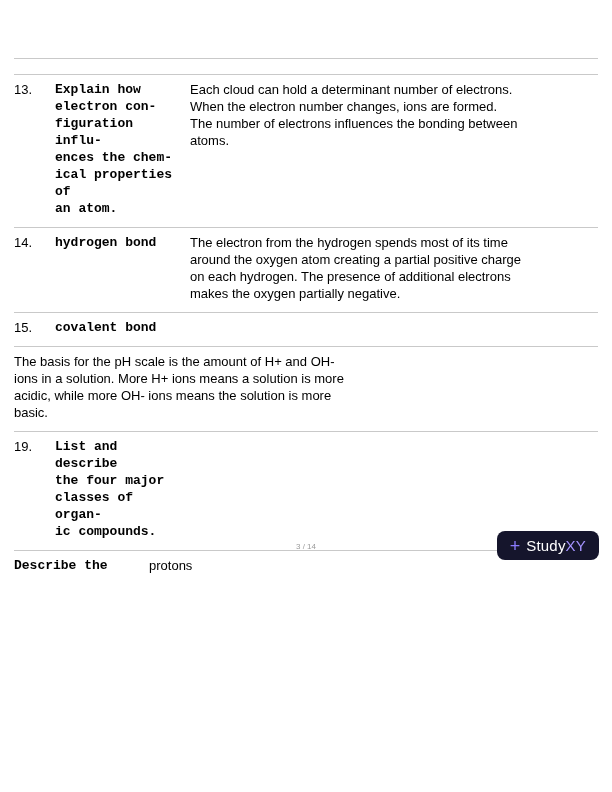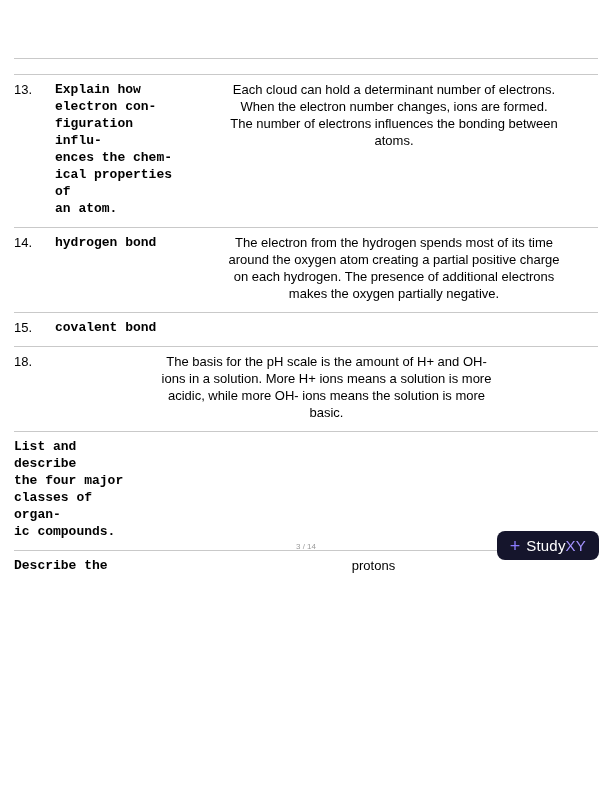--- a/index.html
+++ b/index.html
@@ -46,21 +46,20 @@
     font-size: 13px;
     line-height: 17px;
     white-space: pre-line;
     font-family: Liberation Mono, monospace;
   }
   .col-def {
     flex: 1;
     font-size: 13px;
     line-height: 17px;
     white-space: pre-line;
-    text-align: center;
   }
   .footer-page {
     position: absolute;
     bottom: 25px;
     left: 0;
     width: 100%;
     text-align: center;
     font-size: 8px;
     color: #9b9b9b;
   }
@@ -123,28 +122,28 @@
     </div>
 
     <div class="qa-row">
       <div class="col-num">15.</div>
       <div class="col-term">covalent bond</div>
     </div>
 
 
 
     <div class="qa-row">
-      <div class="col-num">18.</div>
       <div class="col-def">The basis for the pH scale is the amount of H+ and OH-
 ions in a solution. More H+ ions means a solution is more
 acidic, while more OH- ions means the solution is more
 basic.</div>
     </div>
 
     <div class="qa-row">
+      <div class="col-num">19.</div>
       <div class="col-term">List and describe
 the four major
 classes of organ-
 ic compounds.</div>
     </div>
 
     <div class="qa-row">
       <div class="col-term">Describe the
 structure of an
 atom</div>

